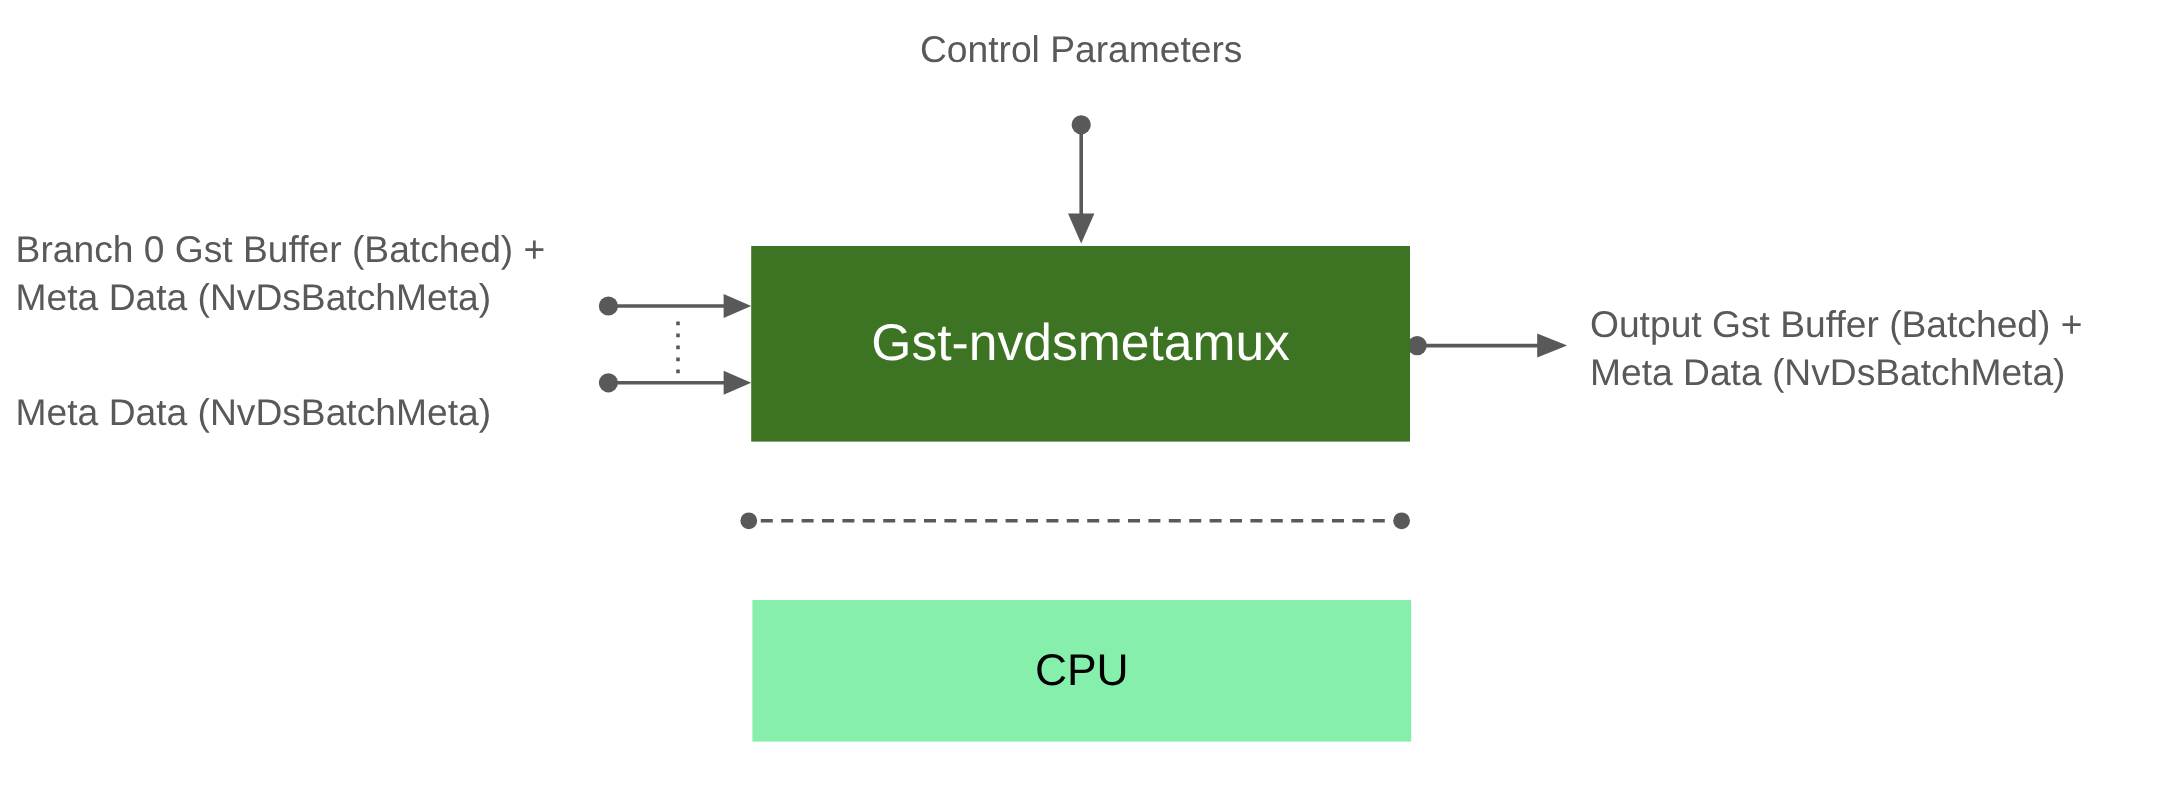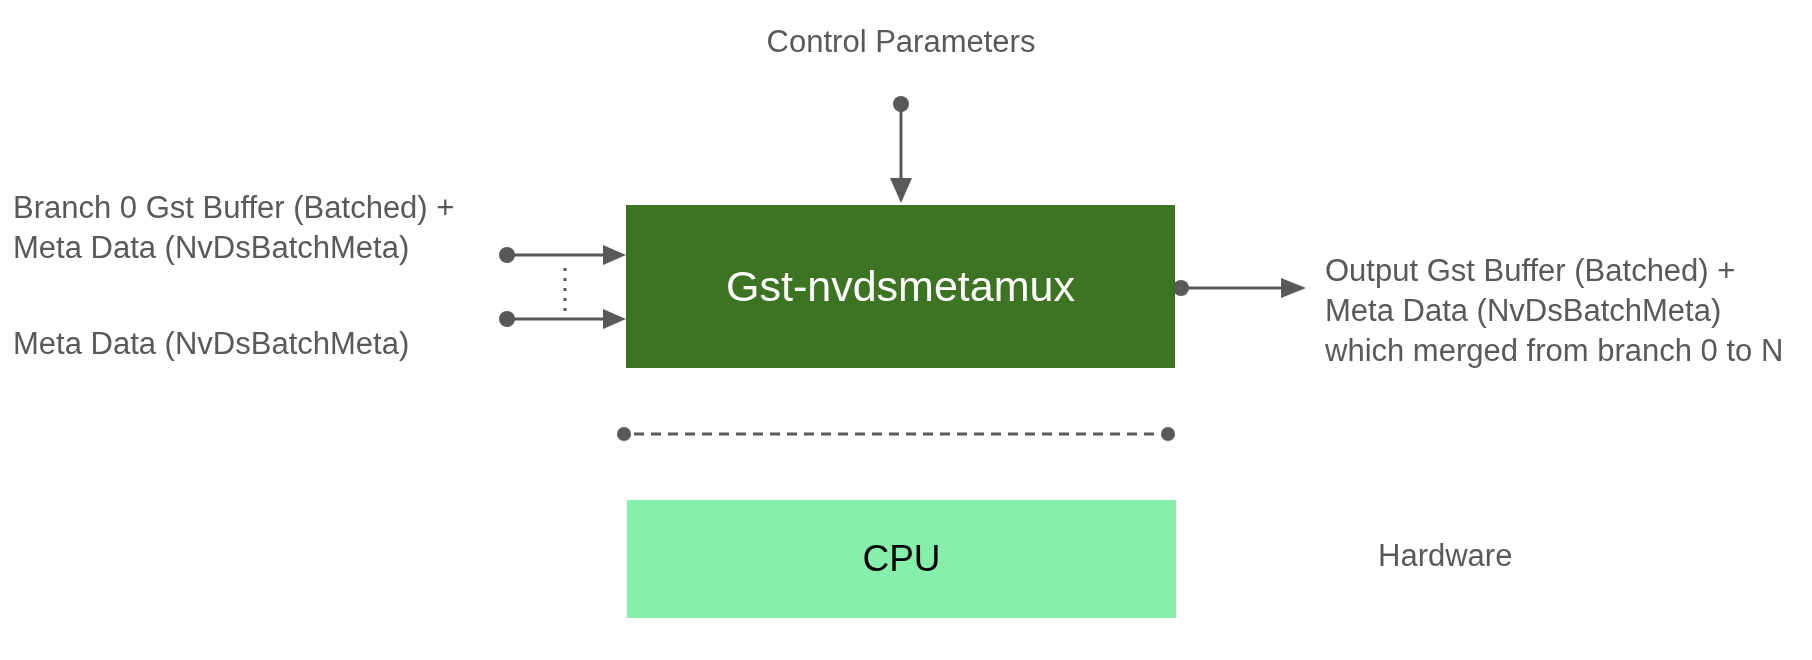--- a/index.html
+++ b/index.html
@@ -113,24 +113,22 @@
     <div>Meta Data (NvDsBatchMeta)</div>
   </div>
 
   <div class="label" id="branchN-label">
     <div>Meta Data (NvDsBatchMeta)</div>
   </div>
 
   <div class="label" id="output-label">
     <div>Output Gst Buffer (Batched) +</div>
     <div>Meta Data (NvDsBatchMeta)</div>
-    <div>which merged from branch 0 to N</div>
   </div>
 
-  <div class="label" id="hardware-label">Hardware</div>
 
   <div class="node" id="metamux-node">
     <span>Gst-nvdsmetamux</span>
   </div>
 
   <div class="node" id="cpu-node">
     <span>CPU</span>
   </div>
 
 </div>

